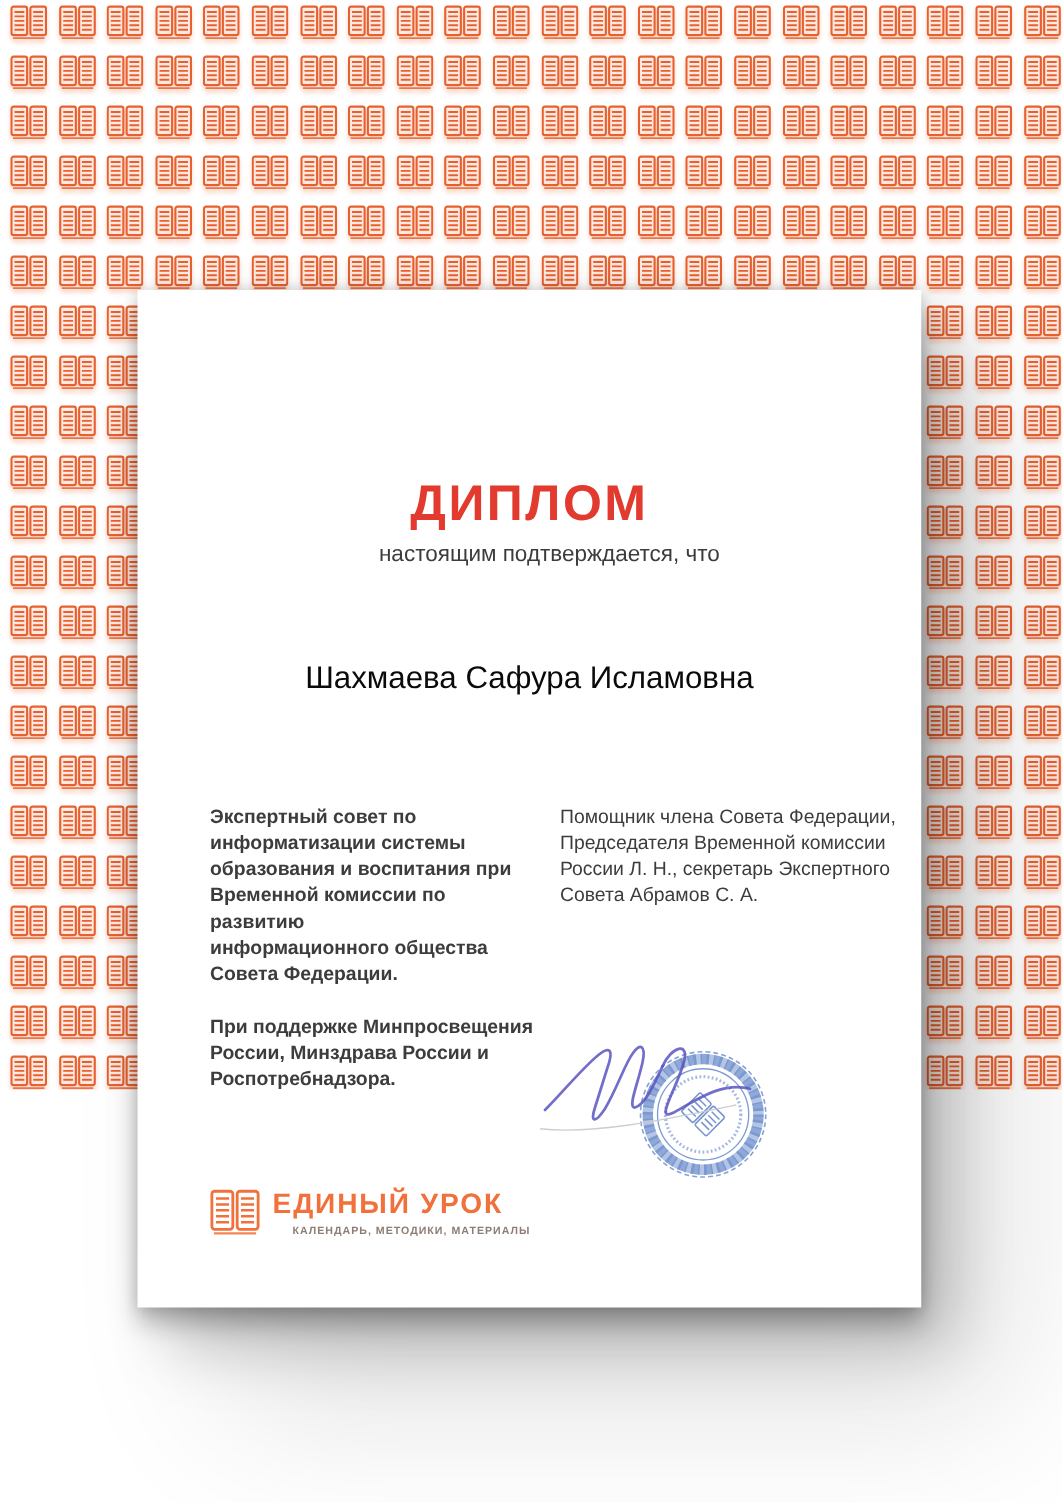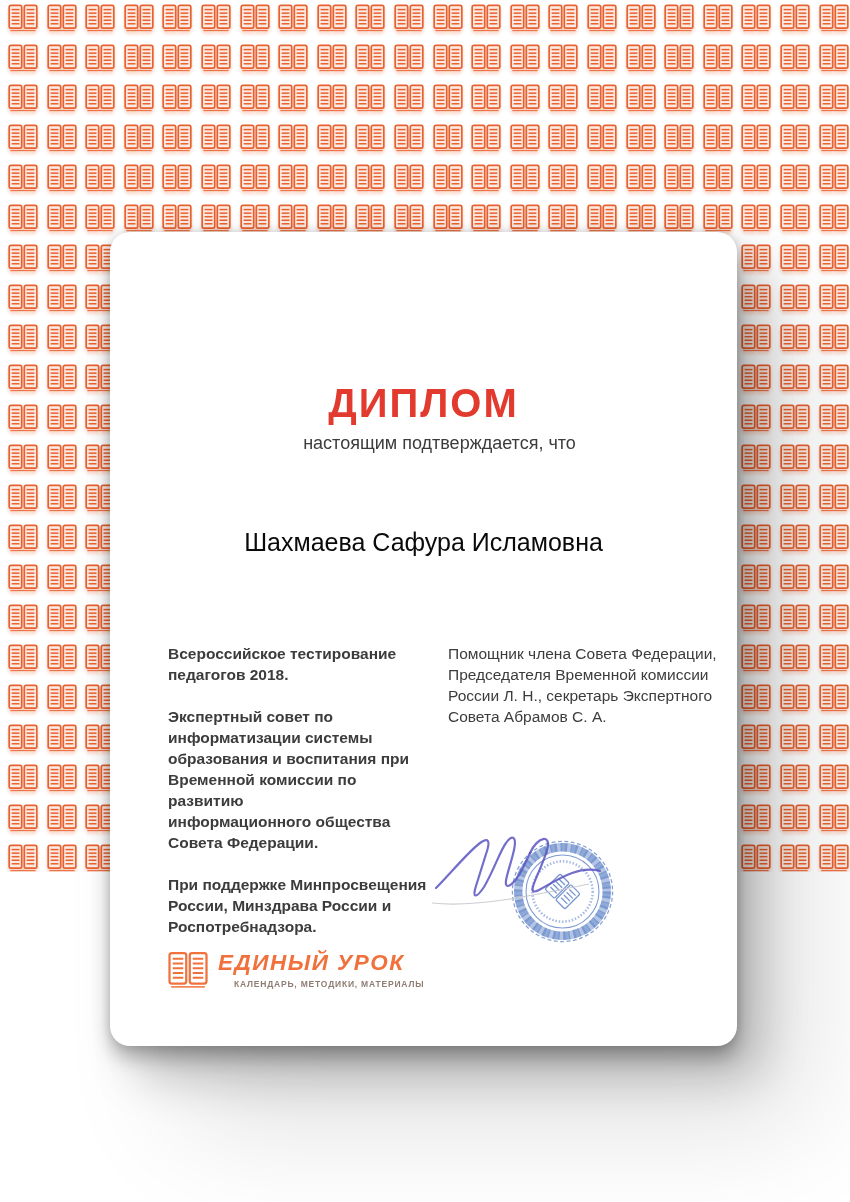--- a/index.html
+++ b/index.html
@@ -12,21 +12,21 @@
   .page{position:relative;width:850px;height:1202px;margin:0 auto;background:#fff;overflow:hidden;}
 
   
   .pattern-band{position:absolute;left:0;top:0;width:850px;height:872px;overflow:hidden;z-index:1;}
   .bg-icon{position:absolute;width:30px;height:28px;color:var(--c-pattern);
     filter:drop-shadow(0 3.5px 1.5px rgba(240,130,88,0.45));}
 
   
   .card{position:absolute;left:110px;top:232px;width:627px;height:814px;background:#fff;z-index:2;
     box-shadow:0 0 10px rgba(0,0,0,.15), 0 12px 18px rgba(0,0,0,.25),
-               24px 30px 48px rgba(0,0,0,.22), 70px 80px 120px rgba(0,0,0,.12);border-radius:20px;}
+               24px 30px 48px rgba(0,0,0,.22), 70px 80px 120px rgba(0,0,0,.12);}
 
   .title{position:absolute;top:149px;left:0;width:100%;text-align:center;
     font-size:40px;font-weight:bold;letter-spacing:2px;color:var(--c-title);}
   .subtitle{position:absolute;top:201px;left:0;width:100%;text-align:center;
     font-size:18px;color:var(--c-body);margin-left:16px;}
   .name{position:absolute;top:296px;left:0;width:100%;text-align:center;
     font-size:25px;color:#0a0a0a;}
 
   .col{position:absolute;top:411px;font-size:15.5px;line-height:21px;color:var(--c-body);}
   .col-left{left:58px;width:268px;}
@@ -36,21 +36,21 @@
 
   .signature{position:absolute;left:316px;top:592px;width:200px;height:100px;z-index:4;}
   .sig-main{stroke:var(--c-sig);fill:none;stroke-width:2.2;stroke-linecap:round;opacity:.85;}
   .sig-thin{stroke:#c9c9cd;fill:none;stroke-width:1.1;opacity:.9;}
 
   .stamp{position:absolute;left:399px;top:606px;width:107px;height:107px;z-index:3;opacity:.92;}
   .stamp circle,.stamp rect,.stamp line,.stamp path{stroke:var(--c-stamp);fill:none;}
 
   .logo{position:absolute;left:58px;top:719px;display:flex;align-items:flex-start;gap:10px;}
   .logo-book{width:40px;height:38px;color:var(--c-logo);}
-  .logo-title{font-size:22.5px;font-weight:bold;letter-spacing:1.5px;color:var(--c-logo);line-height:1.1;font-style:italic;}
+  .logo-title{font-size:22.5px;font-weight:bold;letter-spacing:1.5px;color:var(--c-logo);line-height:1.1;}
   .logo-sub{font-size:8.5px;font-weight:bold;letter-spacing:.8px;color:var(--c-logo-sub);margin-top:3px;margin-left:16px;}
 </style>
 </head>
 <body>
 
 <svg width="0" height="0" style="position:absolute" aria-hidden="true">
   <symbol id="sym-book" viewBox="0 0 32 30">
     <g fill="none" stroke="currentColor">
       <rect x="1.2" y="1.4" width="13.4" height="24.4" rx="1.8" stroke-width="1.8"></rect>
       <rect x="17.4" y="1.4" width="13.4" height="24.4" rx="1.8" stroke-width="1.8"></rect>
@@ -1528,22 +1528,20 @@
       </svg>
     </div>
 
   <div class="card">
 
     <div class="title">ДИПЛОМ</div>
     <div class="subtitle">настоящим подтверждается, что</div>
     <div class="name">Шахмаева Сафура Исламовна</div>
 
     <div class="col col-left">
-        <p class="para">Всероссийское тестирование
-педагогов 2018.</p>
         <p class="para">Экспертный совет по
 информатизации системы
 образования и воспитания при
 Временной комиссии по развитию
 информационного общества
 Совета Федерации.</p>
         <p class="para">При поддержке Минпросвещения
 России, Минздрава России и
 Роспотребнадзора.</p>
       </div>

